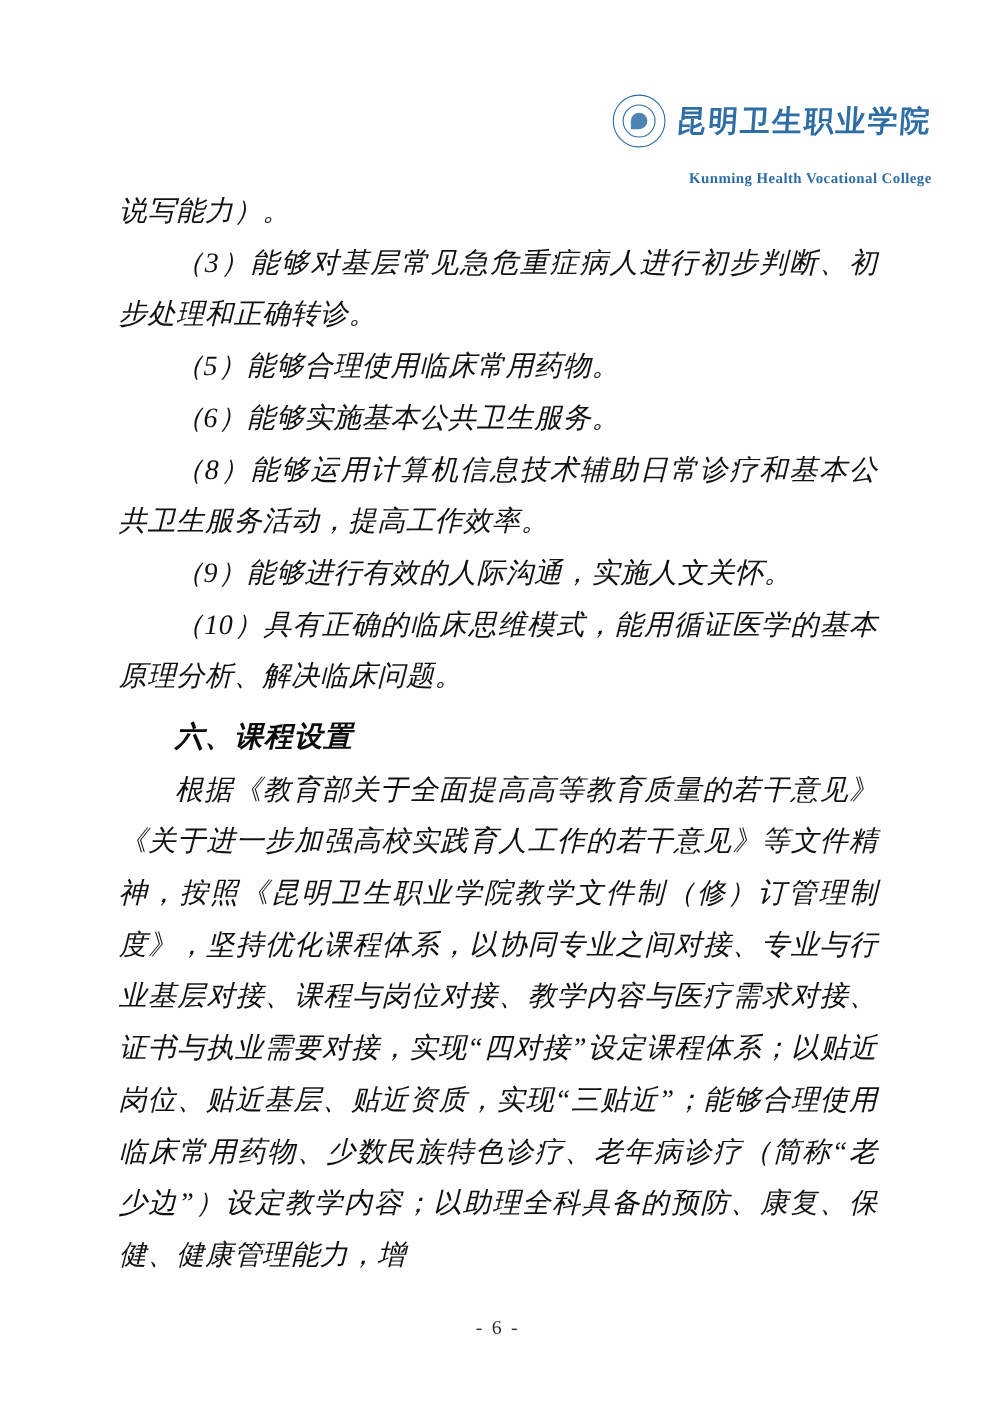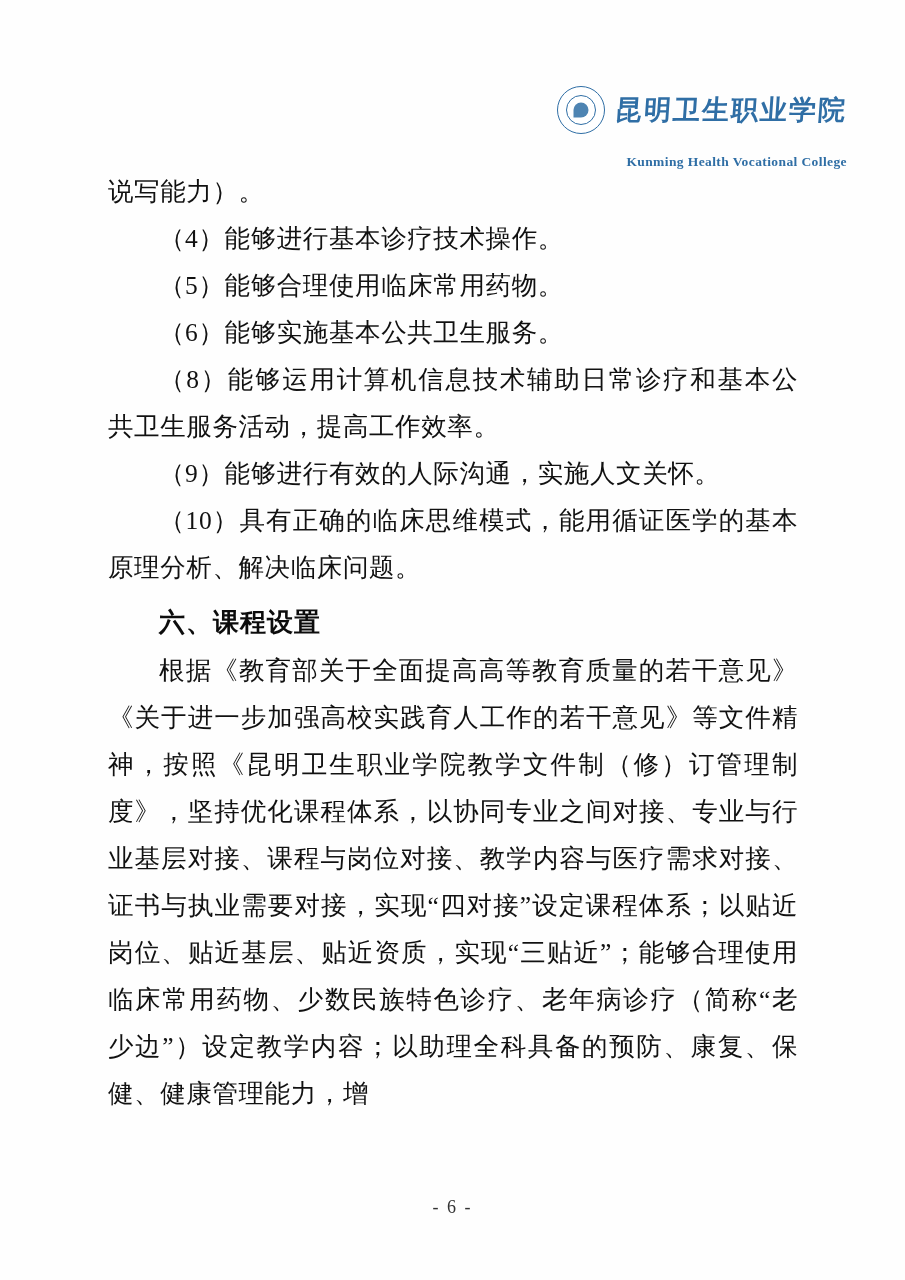--- a/index.html
+++ b/index.html
@@ -86,20 +86,21 @@
     font-weight: 700;
     white-space: nowrap;
   }
 
   
   .content {
     position: absolute;
     left: 108px;
     top: 168px;
     width: 690px;
+    font-style: italic;
   }
   .para {
     font-size: 25.5px;
     line-height: 47px;
     color: #111111;
     letter-spacing: .6px;
     text-align: justify;
     margin: 0;
     font-family: "Liberation Serif", "DejaVu Serif", serif;
   }
@@ -146,22 +147,22 @@
       <div class="logo-seal"></div>
       <div class="logo-cn">昆明卫生职业学院</div>
     </div>
     <div class="logo-en">Kunming Health Vocational College</div>
   </div>
 
   <div class="content">
 
     <p class="para">说写能力）。</p>
 
+    <p class="para indent">（3）能够对基层常见急危重症病人进行初步判断、初步处理和正确转诊。</p>
 
-    <p class="para indent">（4）能够进行基本诊疗技术操作。</p>
 
     <p class="para indent">（5）能够合理使用临床常用药物。</p>
 
     <p class="para indent">（6）能够实施基本公共卫生服务。</p>
 
 
     <p class="para indent">（8）能够运用计算机信息技术辅助日常诊疗和基本公共卫生服务活动，提高工作效率。</p>
 
     <p class="para indent">（9）能够进行有效的人际沟通，实施人文关怀。</p>
 

